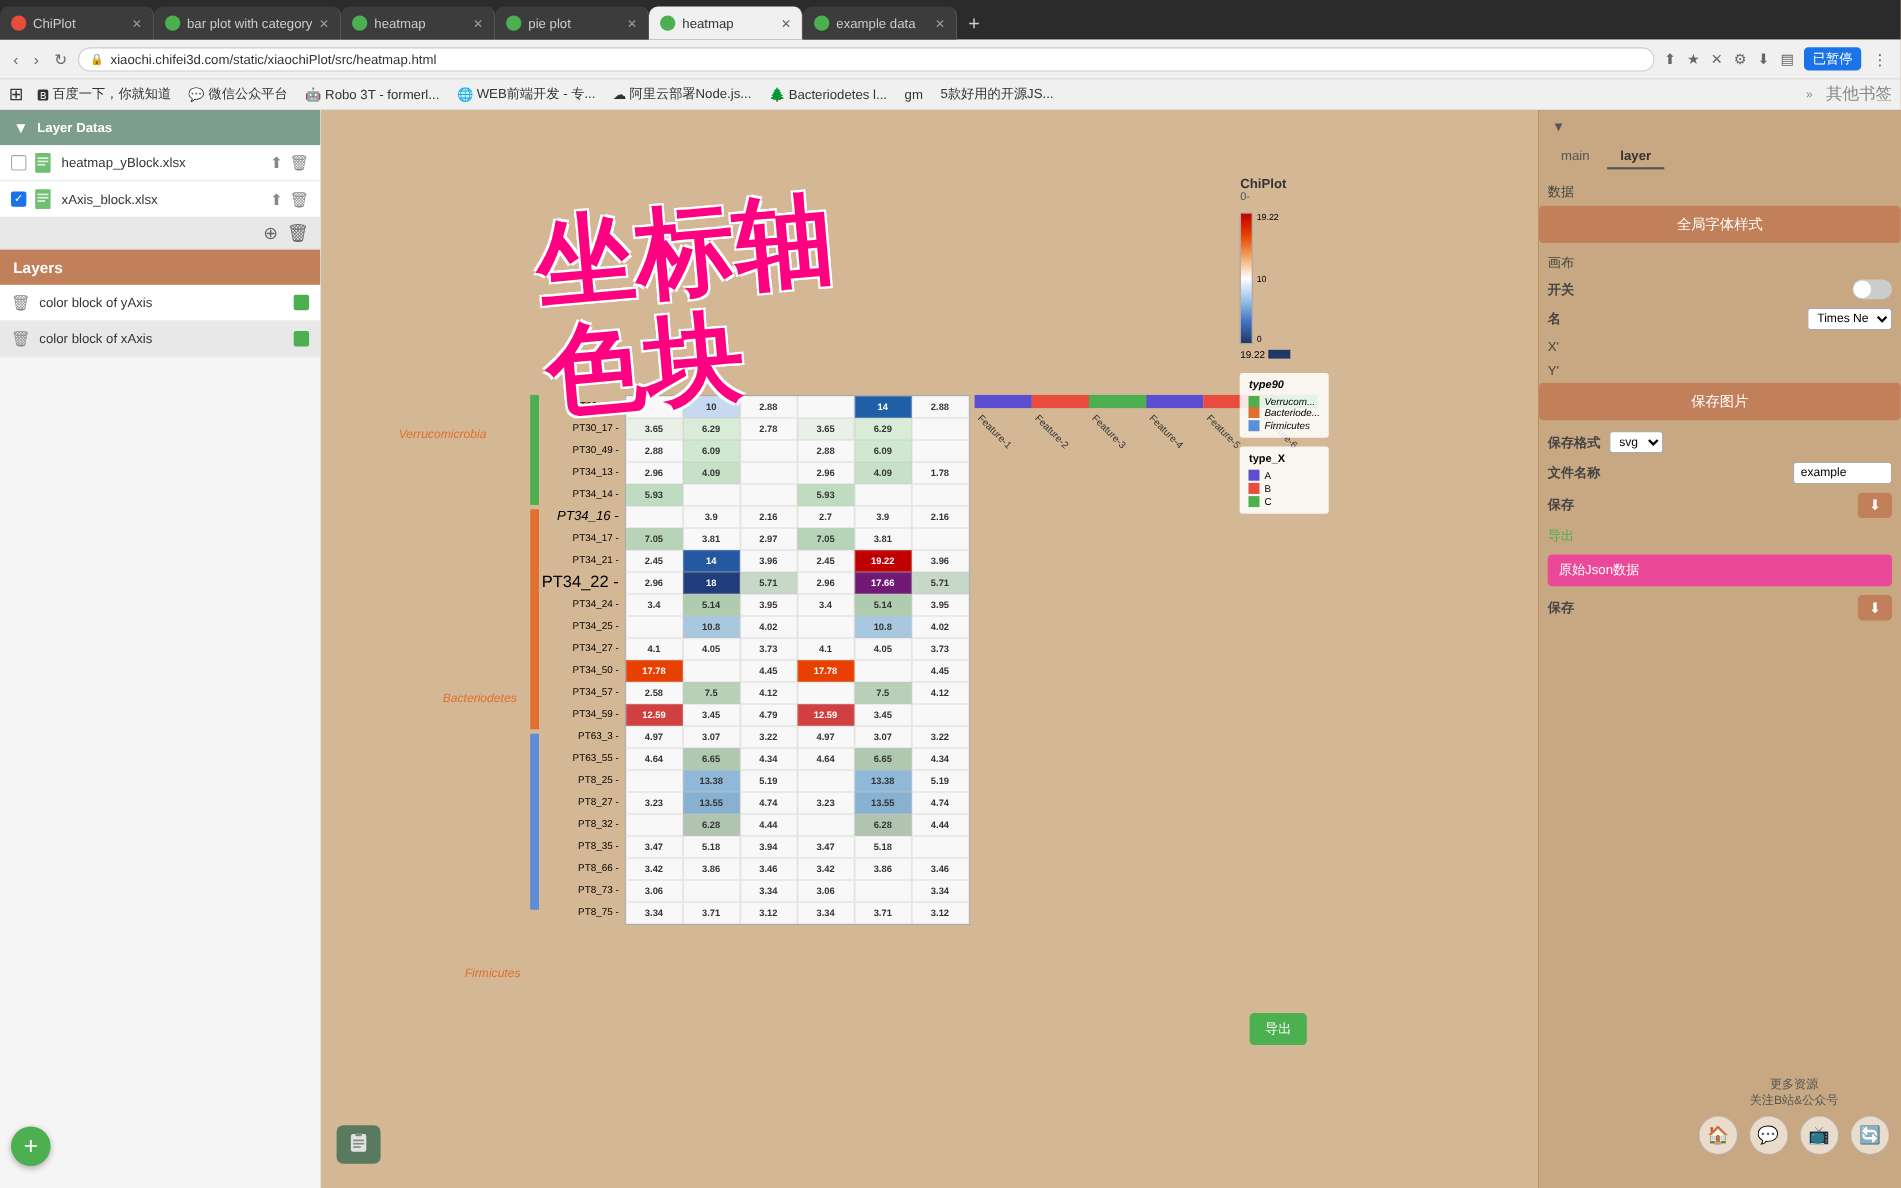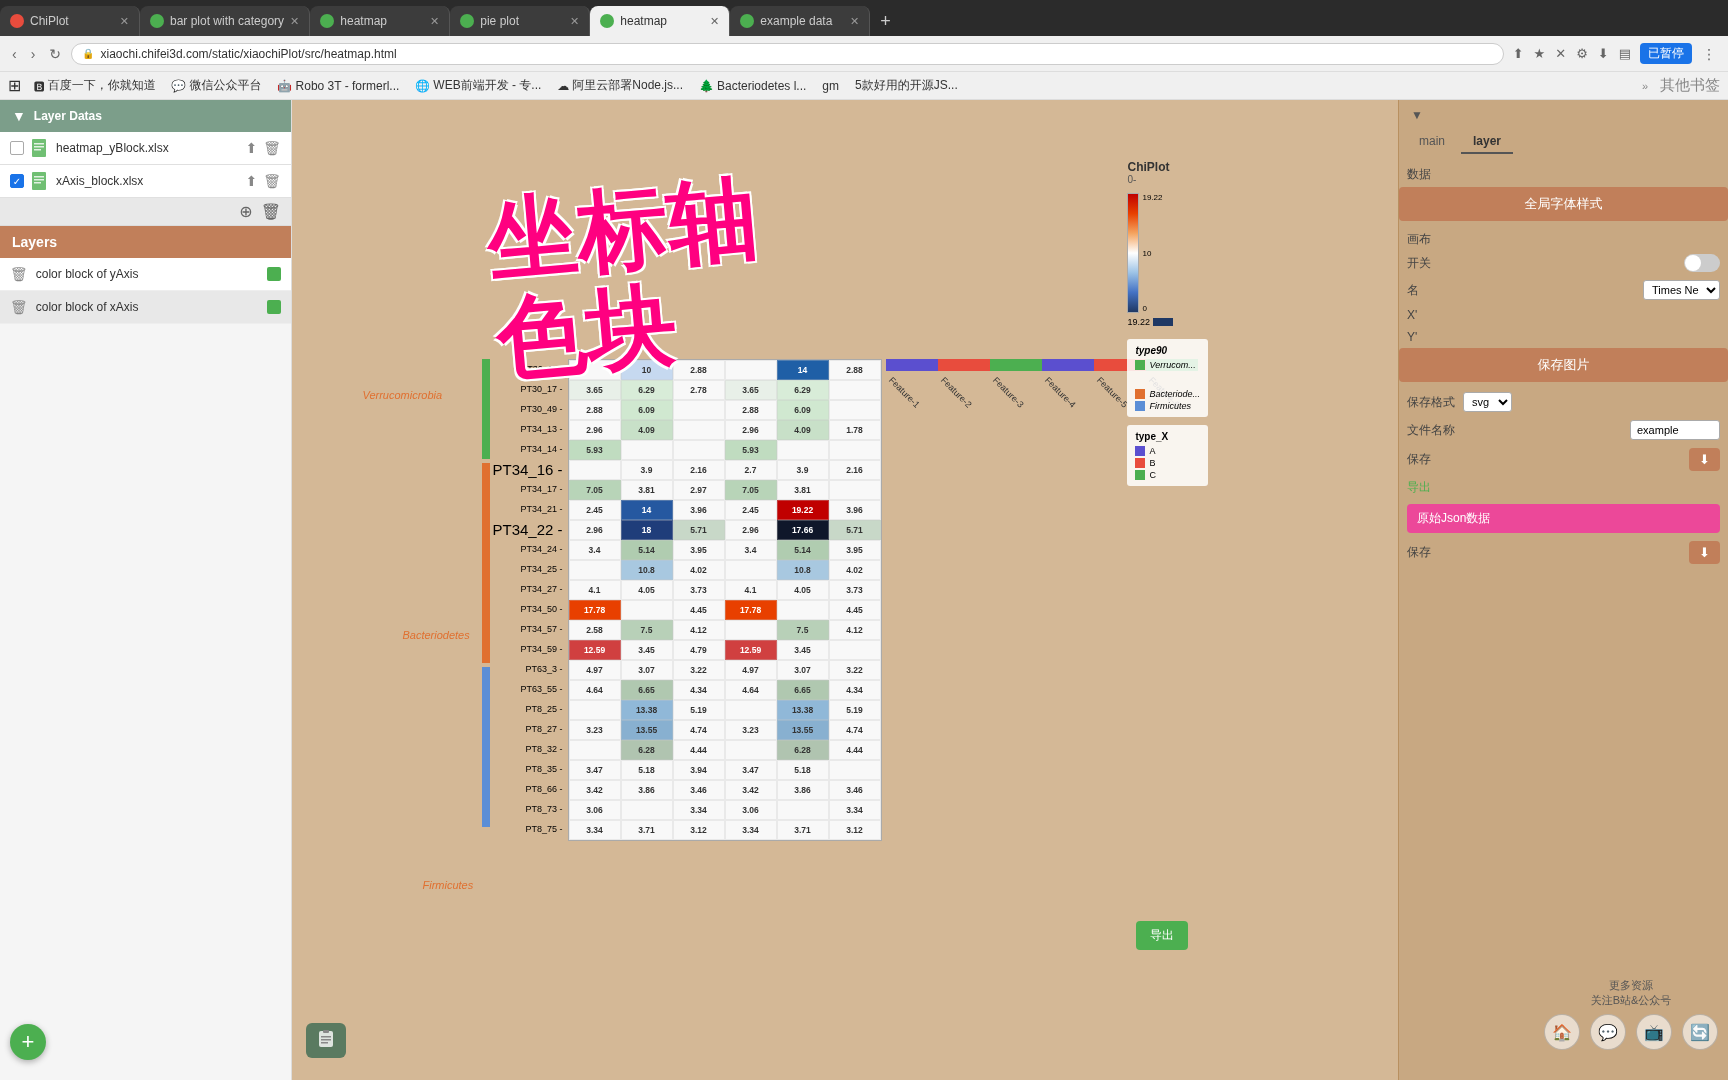--- a/index.html
+++ b/index.html
@@ -50,21 +50,21 @@
 
     
     .right-panel { width: 330px; background: #c8a882; border-left: 1px solid #b89060; display: flex; flex-direction: column; flex-shrink: 0; }
     .right-panel-header { padding: 8px 12px; display: flex; align-items: center; gap: 8px; }
     .right-panel-header .toggle-icon { color: #555; }
     .right-tabs { display: flex; padding: 0 8px; gap: 4px; margin-bottom: 8px; }
     .right-tab { padding: 4px 12px; font-size: 12px; cursor: pointer; color: #555; border-bottom: 2px solid transparent; }
     .right-tab.active { color: #333; border-bottom: 2px solid #555; font-weight: bold; }
     .right-btn-full { width: 100%; background: #c17f5a; color: white; border: none; border-radius: 4px; padding: 8px; font-size: 13px; cursor: pointer; margin-bottom: 6px; }
     .right-row { display: flex; align-items: center; justify-content: space-between; margin-bottom: 6px; }
-    .right-label { font-size: 12px; color: #444; }
+    .right-label { font-size: 12px; color: #444; font-weight: bold; }
     .toggle-switch { width: 36px; height: 18px; background: #ccc; border-radius: 9px; position: relative; cursor: pointer; }
     .toggle-switch .knob { width: 16px; height: 16px; background: white; border-radius: 50%; position: absolute; top: 1px; left: 1px; transition: left 0.2s; }
     .select-input { border: 1px solid #aaa; border-radius: 3px; padding: 2px 4px; font-size: 11px; background: white; }
     .right-save-img-btn { width: 100%; background: #c17f5a; color: white; border: none; border-radius: 4px; padding: 8px; font-size: 13px; cursor: pointer; margin-bottom: 6px; }
     .save-format-row { display: flex; align-items: center; gap: 8px; margin-bottom: 6px; }
     .file-name-input { border: 1px solid #aaa; border-radius: 3px; padding: 3px 6px; font-size: 11px; background: white; width: 90px; }
     .save-download-btn { background: #c17f5a; color: white; border: none; border-radius: 4px; padding: 4px 10px; font-size: 13px; cursor: pointer; display: flex; align-items: center; gap: 4px; }
     .right-section-orange { background: #ec4899; margin: 4px 8px; border-radius: 4px; padding: 6px 10px; color: white; }
     .bottom-icon { width: 36px; height: 36px; border-radius: 50%; background: rgba(255,255,255,0.6); display: flex; align-items: center; justify-content: center; font-size: 16px; cursor: pointer; border: 1px solid rgba(0,0,0,0.2); }
   </style>
@@ -241,21 +241,21 @@
       <div style="position:absolute; left:-70px; top:520px; font-size:11px; color:#e07030; font-style:italic;">Firmicutes</div>
 
       <div style="display:flex; align-items:flex-start;">
 
         <div style="display:flex; flex-direction:column; padding-right:2px; margin-top:0;">
           <div style="height:20px; display:flex; align-items:center; justify-content:flex-end; font-size:9px; padding-right:3px;">PT30_11 -</div>
           <div style="height:20px; display:flex; align-items:center; justify-content:flex-end; font-size:9px; padding-right:3px;">PT30_17 -</div>
           <div style="height:20px; display:flex; align-items:center; justify-content:flex-end; font-size:9px; padding-right:3px;">PT30_49 -</div>
           <div style="height:20px; display:flex; align-items:center; justify-content:flex-end; font-size:9px; padding-right:3px;">PT34_13 -</div>
           <div style="height:20px; display:flex; align-items:center; justify-content:flex-end; font-size:9px; padding-right:3px;">PT34_14 -</div>
-          <div style="height:20px; display:flex; align-items:center; justify-content:flex-end; font-size:15px; padding-right:3px;">PT34_16 -</div>
+          <div style="height:20px; display:flex; align-items:center; justify-content:flex-end; font-size:12px; padding-right:3px;font-style:italic;">PT34_16 -</div>
           <div style="height:20px; display:flex; align-items:center; justify-content:flex-end; font-size:9px; padding-right:3px;">PT34_17 -</div>
           <div style="height:20px; display:flex; align-items:center; justify-content:flex-end; font-size:9px; padding-right:3px;">PT34_21 -</div>
           <div style="height:20px; display:flex; align-items:center; justify-content:flex-end; font-size:15px; padding-right:3px;">PT34_22 -</div>
           <div style="height:20px; display:flex; align-items:center; justify-content:flex-end; font-size:9px; padding-right:3px;">PT34_24 -</div>
           <div style="height:20px; display:flex; align-items:center; justify-content:flex-end; font-size:9px; padding-right:3px;">PT34_25 -</div>
           <div style="height:20px; display:flex; align-items:center; justify-content:flex-end; font-size:9px; padding-right:3px;">PT34_27 -</div>
           <div style="height:20px; display:flex; align-items:center; justify-content:flex-end; font-size:9px; padding-right:3px;">PT34_50 -</div>
           <div style="height:20px; display:flex; align-items:center; justify-content:flex-end; font-size:9px; padding-right:3px;">PT34_57 -</div>
           <div style="height:20px; display:flex; align-items:center; justify-content:flex-end; font-size:9px; padding-right:3px;">PT34_59 -</div>
           <div style="height:20px; display:flex; align-items:center; justify-content:flex-end; font-size:9px; padding-right:3px;">PT63_3 -</div>
@@ -350,21 +350,21 @@
             <div class="hc hc-empty">2.45</div>
             <div class="hc hc-dark" style="background:#c00000;color:white;">19.22</div>
             <div class="hc hc-empty">3.96</div>
           </div>
 
           <div class="hm">
             <div class="hc hc-empty">2.96</div>
             <div class="hc hc-med" style="background:#1f3d7a;color:white;">18</div>
             <div class="hc" style="background:#c8d8c8;">5.71</div>
             <div class="hc hc-empty">2.96</div>
-            <div class="hc" style="background:#0f172a;color:white;">17.66</div>
+            <div class="hc" style="background:#701a75;color:white;">17.66</div>
             <div class="hc" style="background:#c8d8c8;">5.71</div>
           </div>
 
           <div class="hm">
             <div class="hc hc-empty">3.4</div>
             <div class="hc" style="background:#b0ccb0;">5.14</div>
             <div class="hc hc-empty">3.95</div>
             <div class="hc hc-empty">3.4</div>
             <div class="hc" style="background:#b0ccb0;">5.14</div>
             <div class="hc hc-empty">3.95</div>
@@ -557,21 +557,21 @@
           <span>0</span>
         </div>
       </div>
       <div style="margin-top:4px; font-size:9px; display:flex; align-items:center; gap:3px;">
         <span>19.22</span>
         <div style="width:20px; height:8px; background:#1f3864;"></div>
       </div>
 
       <div style="margin-top:12px; background:rgba(255,255,255,0.85); padding:6px 8px; border-radius:3px;font-style:italic;">
         <div style="font-size:10px; font-weight:bold; margin-bottom:4px;">type90</div>
-        <div style="display:flex; align-items:center; gap:4px; margin-bottom:19px; font-size:9px;">
+        <div style="display:flex; align-items:center; gap:4px; margin-bottom:0; font-size:9px;">
           <div style="width:10px; height:10px; background:#4CAF50;"></div>
           <span>Verrucom...</span>
         </div>
         <div style="display:flex; align-items:center; gap:4px; margin-bottom:2px; font-size:9px;">
           <div style="width:10px; height:10px; background:#e07030;"></div>
           <span>Bacteriode...</span>
         </div>
         <div style="display:flex; align-items:center; gap:4px; font-size:9px;">
           <div style="width:10px; height:10px; background:#5b8ed6;"></div>
           <span>Firmicutes</span>

